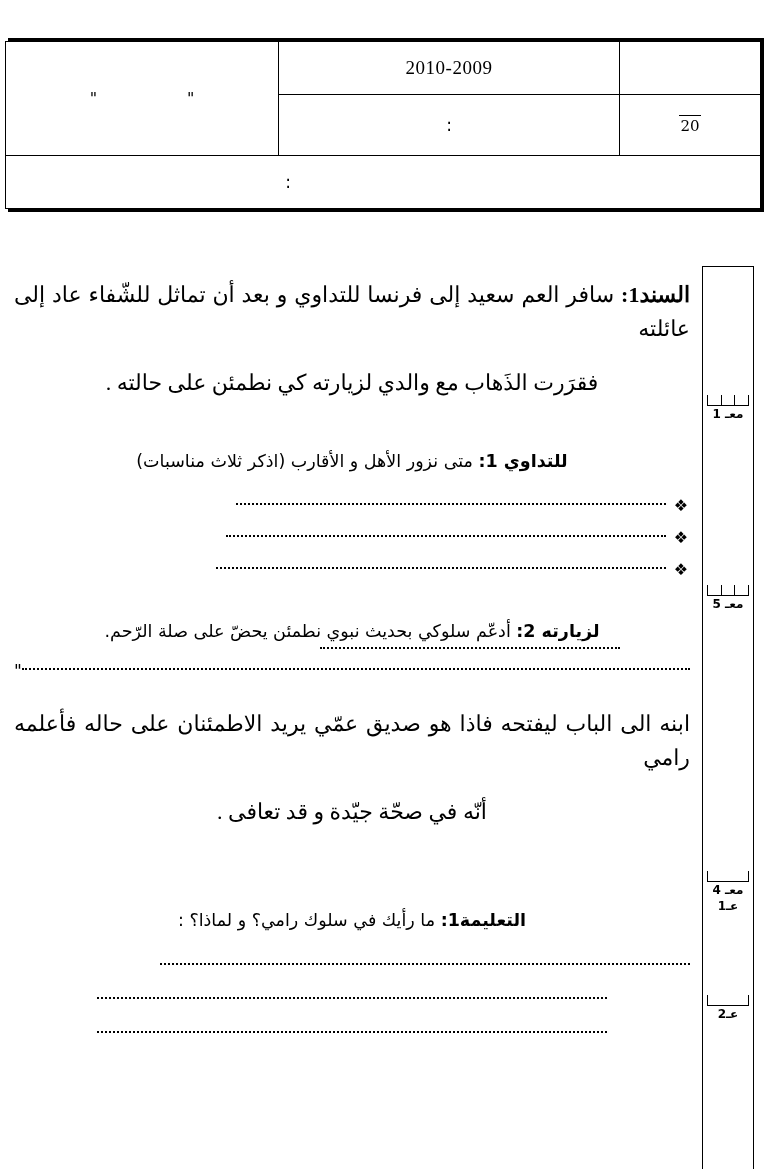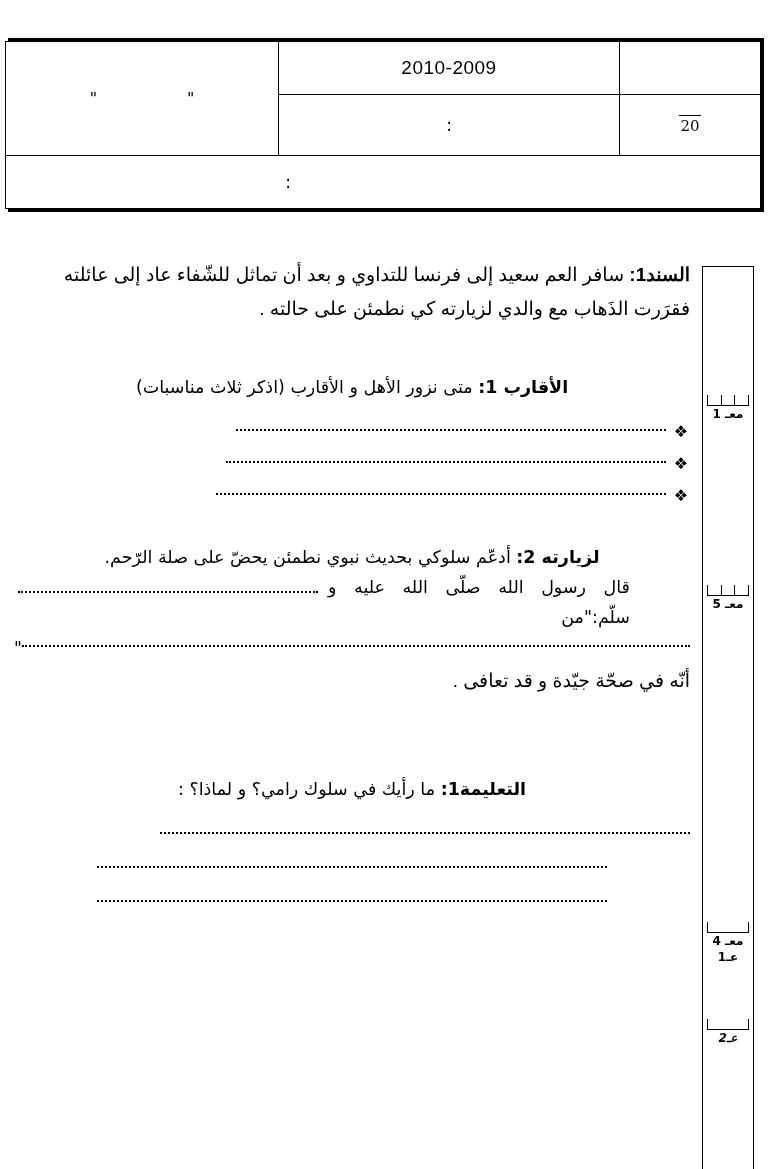--- a/index.html
+++ b/index.html
@@ -44,21 +44,21 @@
 
   .row-a-h { height: 52px; }
   .row-b-h { height: 60px; }
   .row-c-h { height: 52px; }
 
   .year-text {
     text-align: center;
     font-size: 19px;
     letter-spacing: 0.5px;
     direction: ltr;
-    font-family: Liberation Sans, sans-serif;
+    font-family: Liberation Serif, serif;
   }
   .mark-box {
     text-align: center;
     direction: ltr;
   }
   .mark-denom {
     display: inline-block;
     border-top: 1.5px solid #000;
     padding-top: 1px;
     font-size: 15px;
@@ -142,26 +142,27 @@
   .content-col {
     position: absolute;
     right: 88px;
     left: 14px;
     top: 0;
     direction: rtl;
     text-align: justify;
   }
 
   .para {
-    font-size: 19px;
+    font-size: 22px;
     line-height: 34px;
     direction: rtl;
-    font-family: Liberation Sans, sans-serif;
-  }
-  .para.center-last { }
+    font-family: Liberation Serif, serif;
+    margin-top: 20px;
+  }
+  .para.center-last { text-align: center; }
   .label-bold { font-weight: bold; }
 
   .spacer-sm { height: 14px; }
   .spacer-md { height: 30px; }
   .spacer-lg { height: 46px; }
 
   .instr {
     font-size: 17.5px;
     line-height: 30px;
     direction: rtl;
@@ -259,45 +260,45 @@
 
   <div class="rubric-col">
     <div class="rubric-mark" style="top:128px;">
       <div class="comb"></div>
       <div class="rubric-label">معـ 1</div>
     </div>
     <div class="rubric-mark" style="top:318px;">
       <div class="comb"></div>
       <div class="rubric-label">معـ 5</div>
     </div>
-    <div class="rubric-mark" style="top:655px;">
+    <div class="rubric-mark" style="top:604px;">
       <div class="comb plain"></div>
       <div class="rubric-label">معـ 4</div>
       <div class="rubric-label">عـ1</div>
     </div>
-    <div class="rubric-mark" style="top:752px;font-style:italic;">
+    <div class="rubric-mark" style="top:728px;">
       <div class="comb plain"></div>
       <div class="rubric-label">عـ2</div>
     </div>
   </div>
 
   <div class="content-col">
 
     <div class="para">
       <span class="label-bold">السند1:</span>
       <span>سافر العم سعيد إلى فرنسا للتداوي و بعد أن تماثل للشّفاء عاد إلى عائلته</span>
     </div>
     <div class="para center-last">
       <span>فقرَرت الذَهاب مع والدي لزيارته كي نطمئن على حالته .</span>
     </div>
 
     <div class="spacer-lg"></div>
 
     <div class="instr">
-      <span class="label-bold">الأقارب 1:</span>
+      <span class="label-bold">للتداوي 1:</span>
       <span>متى نزور الأهل و الأقارب (اذكر ثلاث مناسبات)</span>
     </div>
 
     <div class="spacer-sm"></div>
 
     <div class="dots-row">
       <span class="bullet">❖</span>
       <span class="dots short-a"></span>
     </div>
     <div class="dots-row">
@@ -310,29 +311,31 @@
     </div>
 
     <div class="spacer-md"></div>
 
     <div class="instr">
       <span class="label-bold">لزيارته 2:</span>
       <span>أدعّم سلوكي بحديث نبوي نطمئن يحضّ على صلة الرّحم.</span>
     </div>
 
     <div class="hadith-line">
-      <span>قال رسول الله صلّى الله عليه و سلّم:"من</span>
       <span class="dots"></span>
     </div>
 
     <div class="dots-row">
       <span class="dots full"></span>
       <span class="quote-close">"</span>
     </div>
 
+    <div class="para">
+      <span>ابنه الى الباب ليفتحه فاذا هو صديق عمّي يريد الاطمئنان على حاله فأعلمه رامي</span>
+    </div>
     <div class="para center-last">
       <span>أنّه في صحّة جيّدة و قد تعافى .</span>
     </div>
 
     <div class="spacer-lg"></div>
     <div class="spacer-md"></div>
 
     <div class="instr">
       <span class="label-bold">التعليمة1:</span>
       <span>ما رأيك في سلوك رامي؟ و لماذا؟ :</span>

